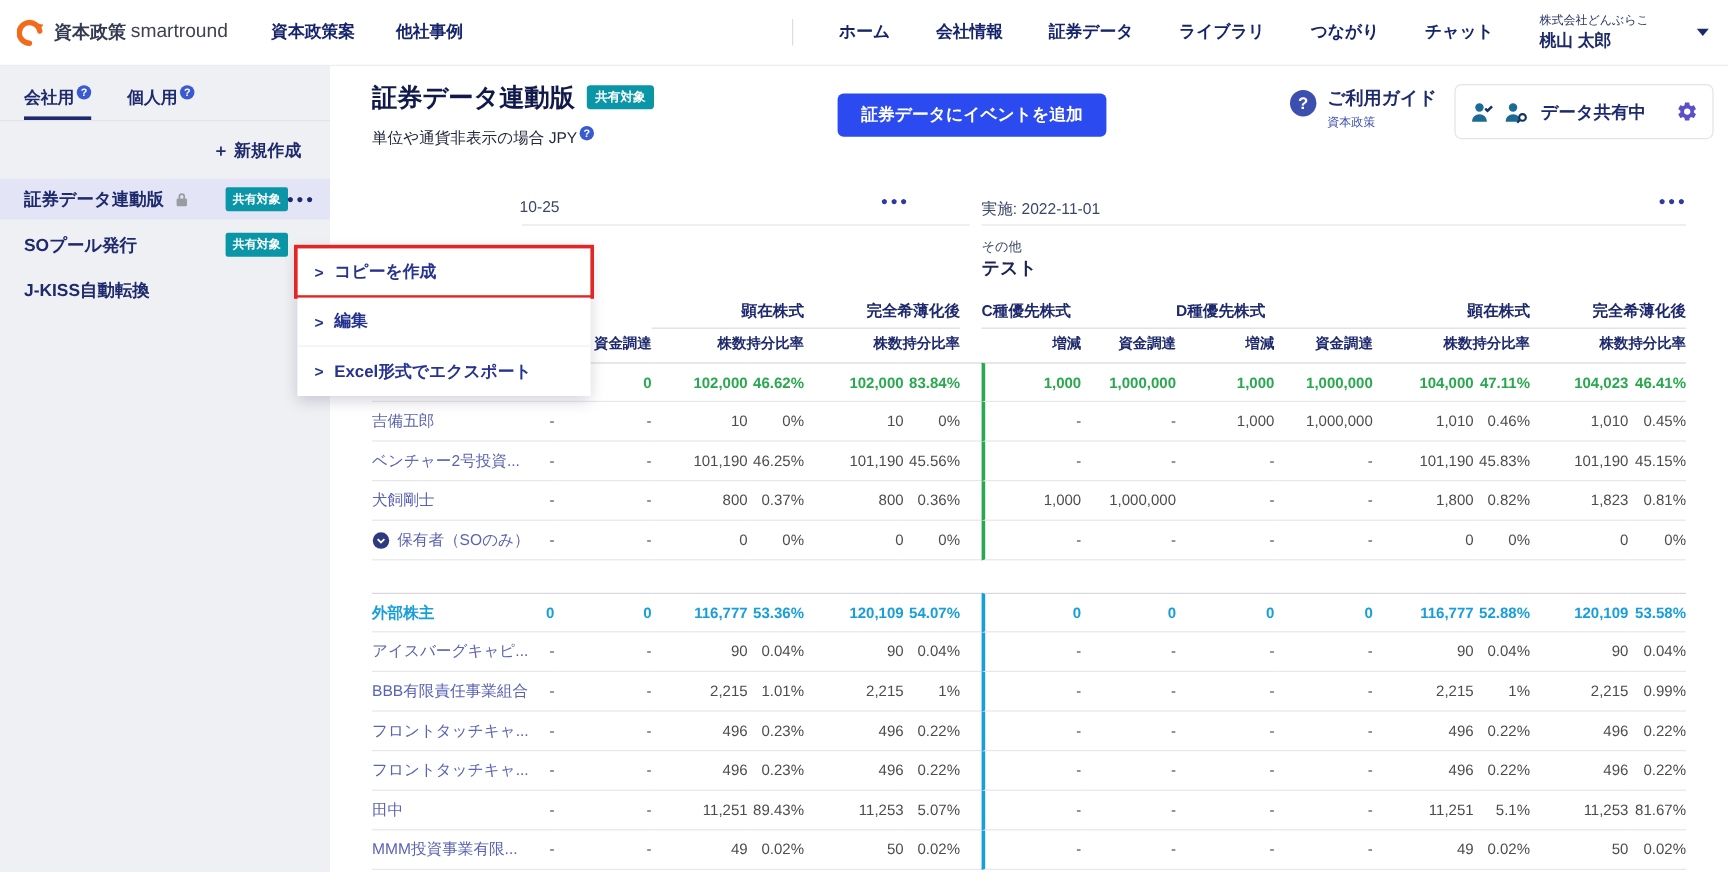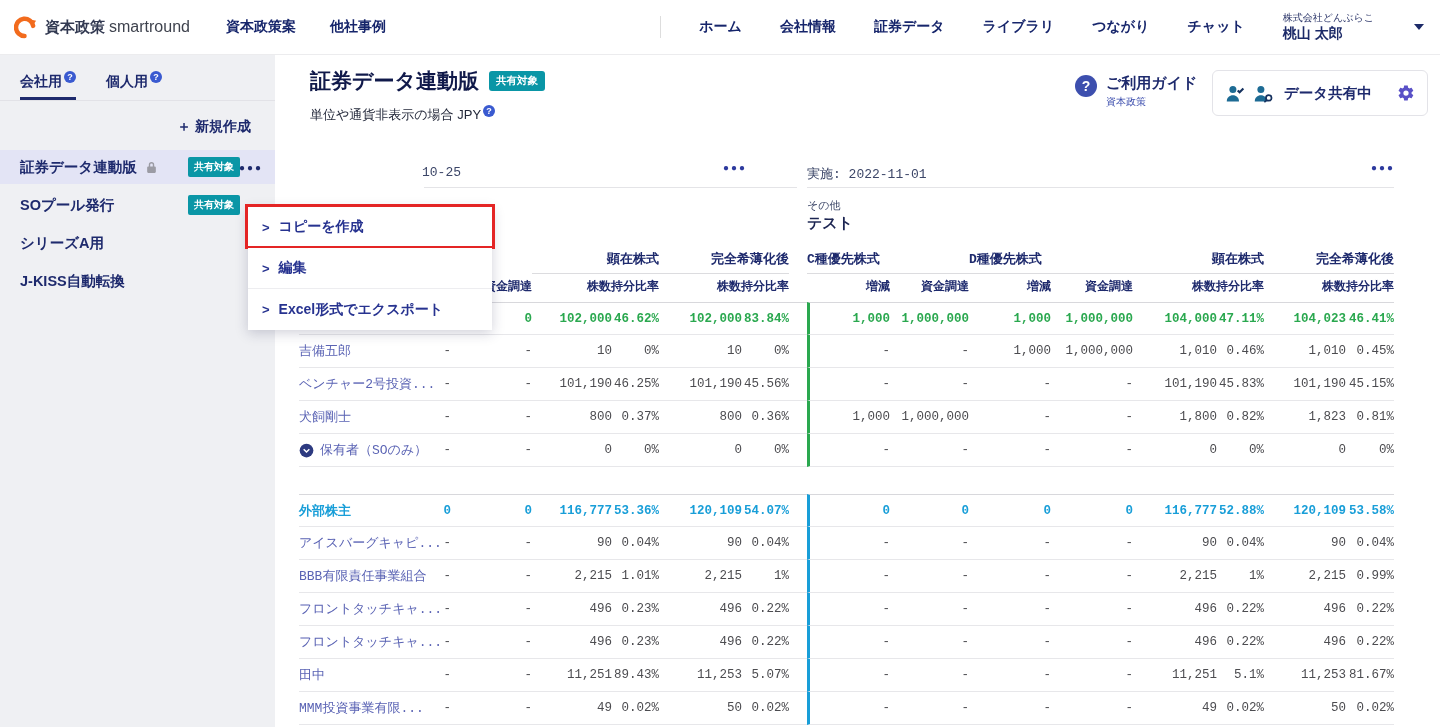--- a/index.html
+++ b/index.html
@@ -75,21 +75,21 @@
     font-weight:bold; font-size:14px; text-align:center; line-height:22px; flex:none; }
   .guide-title { font-size:15px; font-weight:bold; color:#1e2a6d; line-height:1.1; }
   .guide-sub { font-size:10px; color:#3d4fae; margin-top:3px; }
   .share-card { position:absolute; right:12px; top:15px; width:216px; height:46px;
     background:#fff; border:1px solid #e3e3e8; border-radius:6px; display:flex;
     align-items:center; padding:0 12px; gap:7px; cursor:pointer; }
   .share-label { font-size:14.5px; font-weight:bold; color:#1e2a6d; margin-left:3px; white-space:nowrap; }
   .gear { margin-left:auto; display:inline-flex; cursor:pointer; }
 
   
-  .table-wrap { position:relative; margin-left:24px; width:1095px;font-family:Liberation Mono, monospace; }
+  .table-wrap { position:relative; margin-left:35px; width:1095px; }
   .ev-row { position:relative; height:28px; }
   .ev-date { position:absolute; top:5px; font-size:13px; color:#3c4668; white-space:nowrap; }
   .ev1-date { left:123px; } .ev2-date { left:508px; }
   .ev-dots { position:absolute; top:3px; font-size:10px; letter-spacing:2px; font-weight:bold;
     color:#2d3a9e; cursor:pointer; }
   .ev1-dots { left:424px; } .ev2-dots { left:1072px; }
   .ev-line { position:absolute; bottom:0; border-bottom:1px solid #e4e4e7; }
   .ev1-line { left:125px; width:373px; } .ev2-line { left:508px; width:587px; }
   .ev-sub { position:relative; height:62px; }
   .ev-tag { position:absolute; left:508px; top:10px; font-size:11px; color:#3c4668; }
@@ -177,36 +177,34 @@
           </svg>
       </span>
       <span class="side-badge">共有対象</span>
       <span class="side-dots">●●●</span>
     </div>
     <div class="side-item">
       <span>SOプール発行</span>
       <span class="side-badge">共有対象</span>
     </div>
     <div class="side-item">
-      <span>シリーズA用</span>
-    </div>
-    <div class="side-item">
       <span>J-KISS自動転換</span>
     </div>
   </aside>
 
   <main class="main">
     <div class="main-header">
       <div class="page-title-row">
         <span class="page-title">証券データ連動版</span>
         <span class="title-badge">共有対象</span>
       </div>
       <div class="page-subtitle">
         <span>単位や通貨非表示の場合 JPY</span><span class="help-dot">?</span>
       </div>
+      <button class="add-btn">証券データにイベントを追加</button>
       <div class="guide">
         <span class="guide-q">?</span>
         <span>
           <div class="guide-title">ご利用ガイド</div>
           <div class="guide-sub">資本政策</div>
         </span>
       </div>
       <div class="share-card">
         <span style="display:inline-flex">
           <svg width="21" height="21" viewBox="0 0 24 24">

